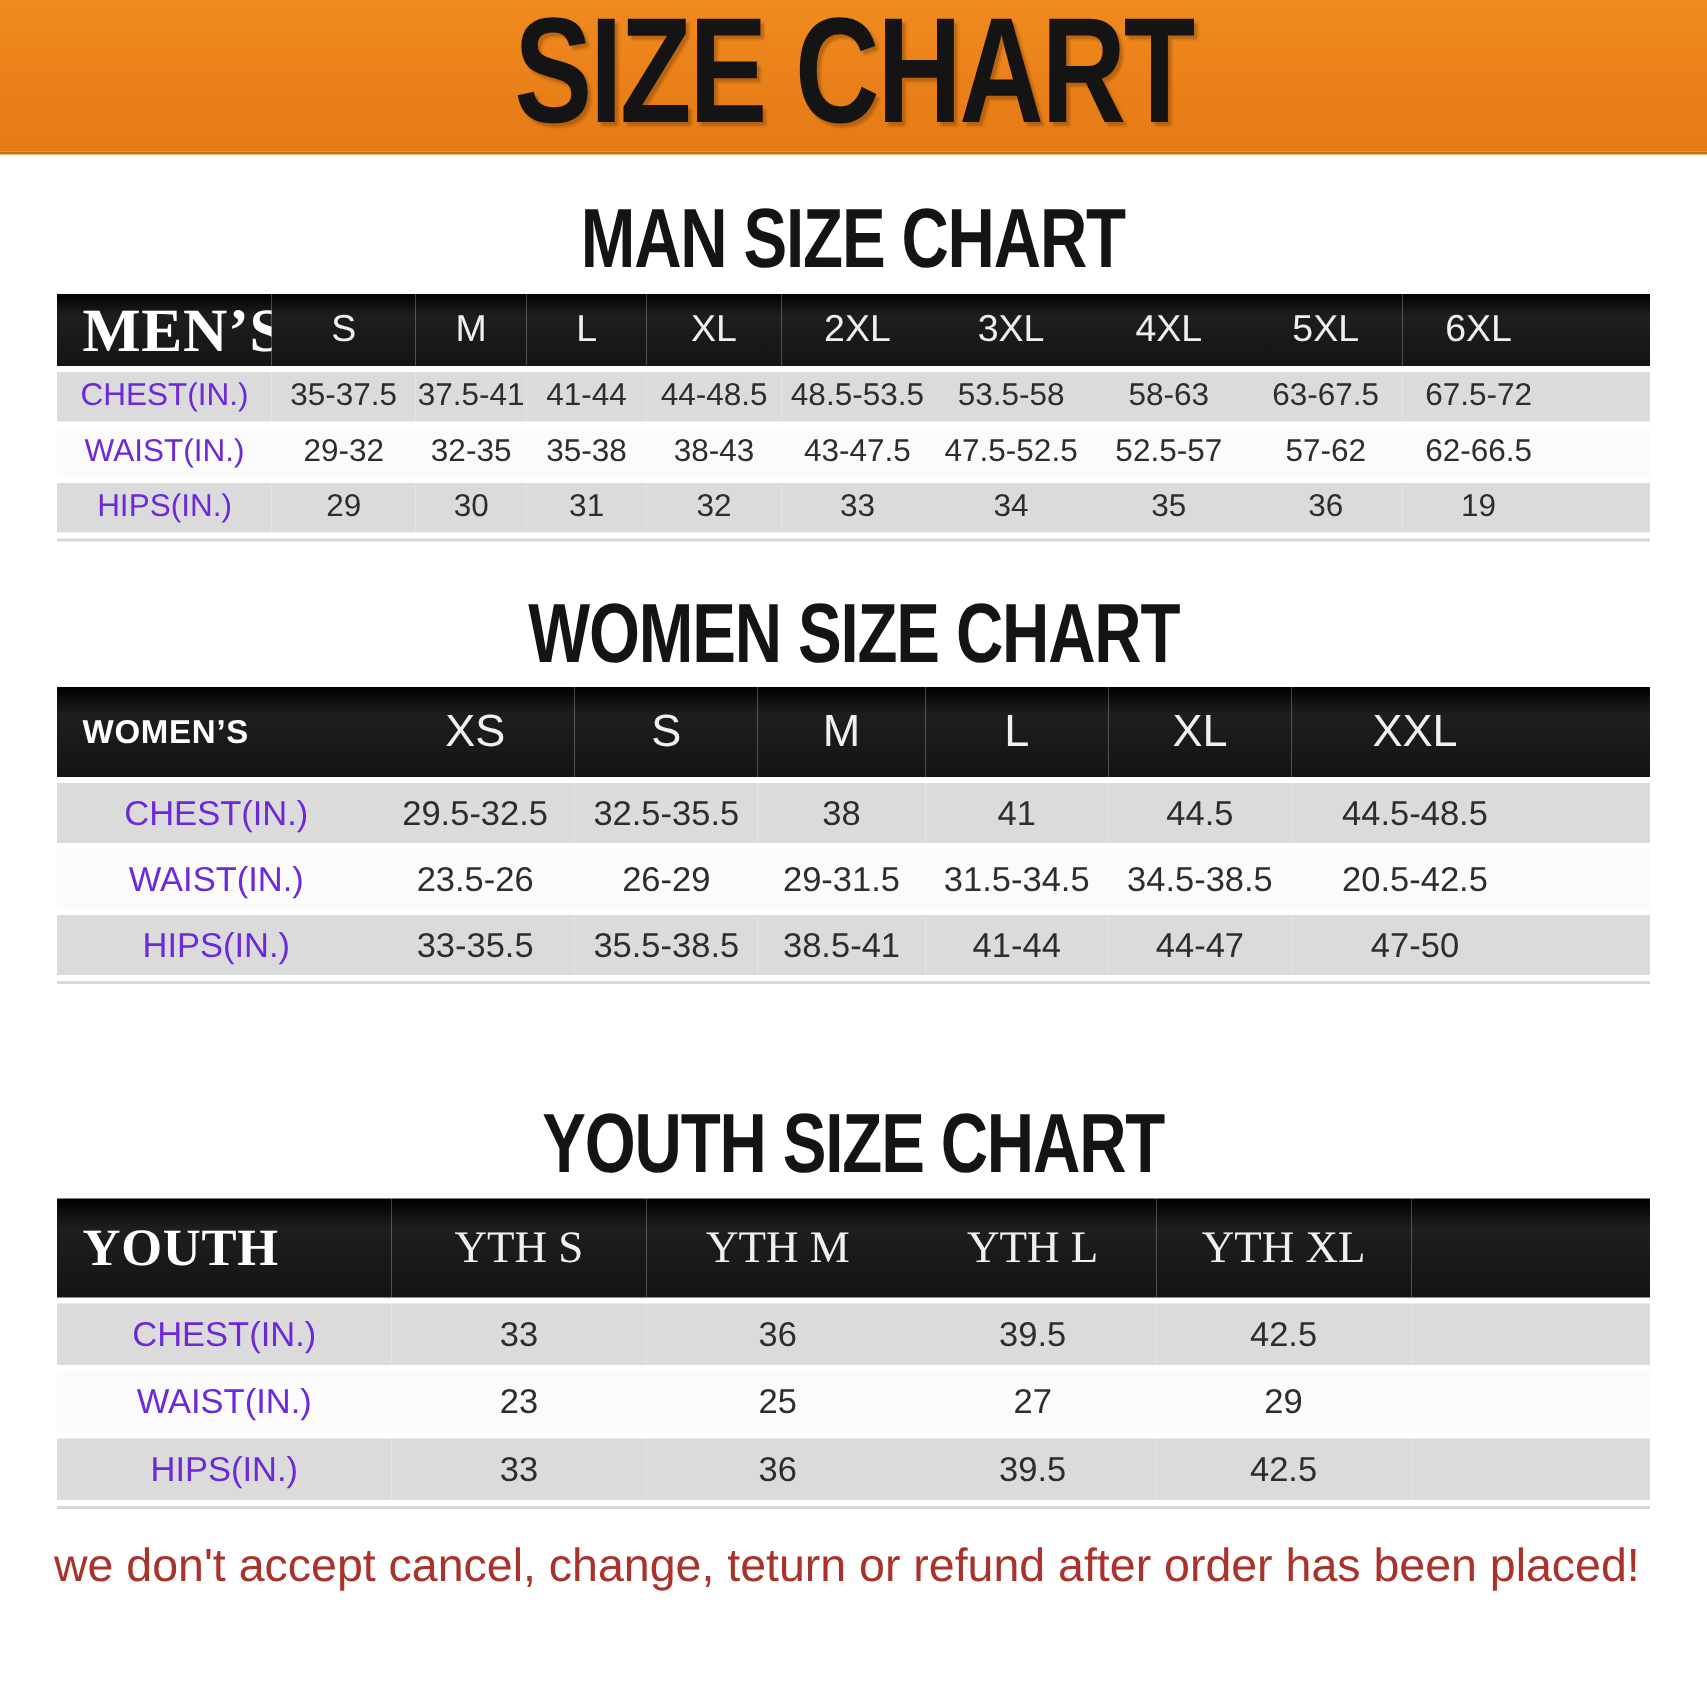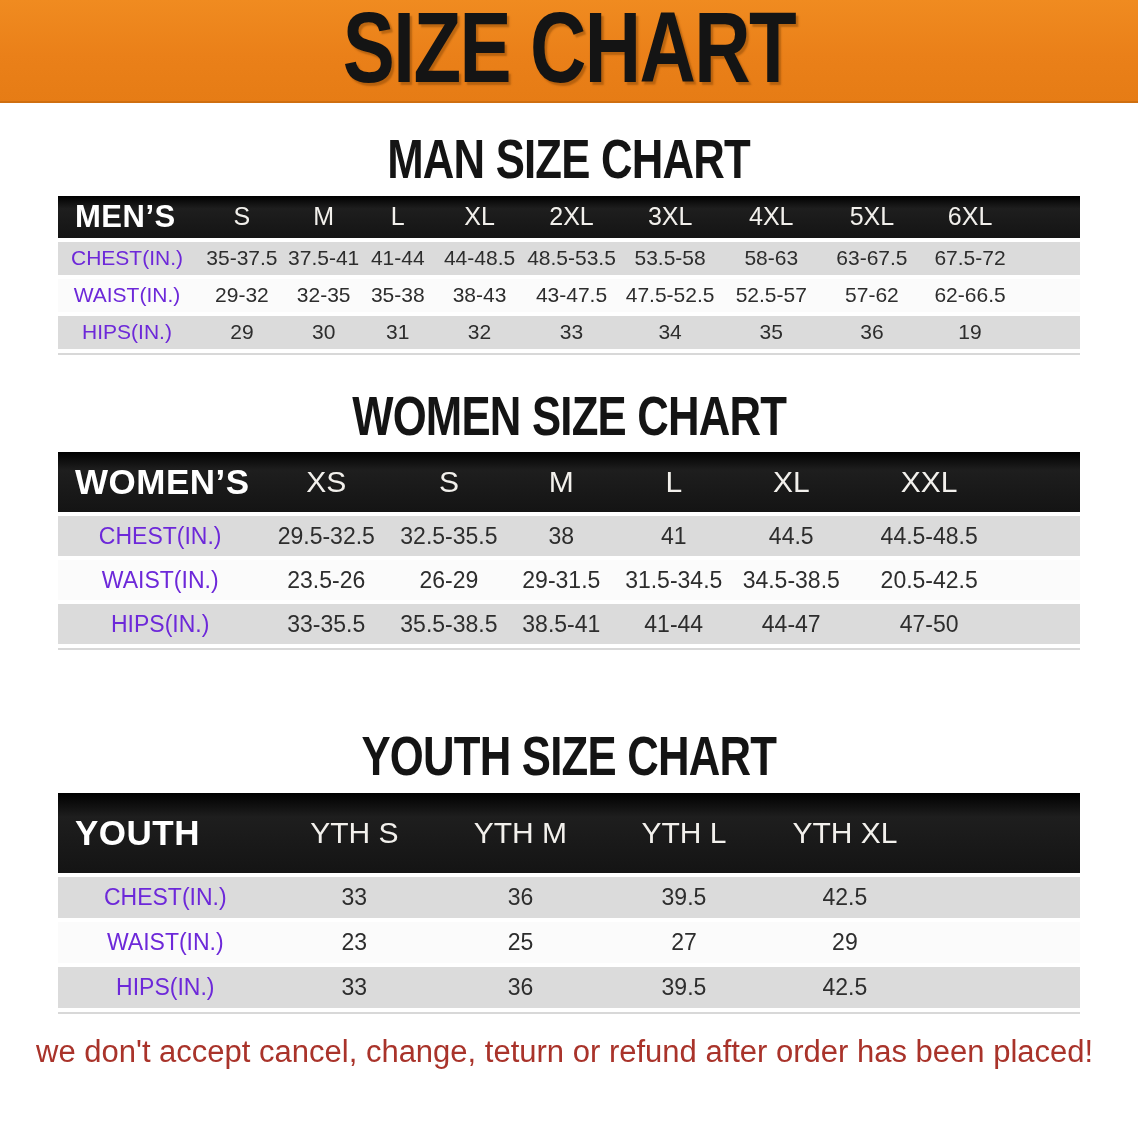--- a/index.html
+++ b/index.html
@@ -18,21 +18,21 @@
   }
   .banner-title {
     display: inline-block; white-space: nowrap;
     font-size: 100px; font-weight: bold; line-height: 0.95;
     color: var(--heading-ink, #141414);
     transform: scaleX(0.78); letter-spacing: -2px;
     text-shadow: 3px 3px 2px rgba(110, 55, 0, 0.40);
   }
 
   
-  main { padding: 0 58px; }
+  main { padding: 0 38px; }
   .section-heading { text-align: center; line-height: 1.1; }
   .section-heading .condensed {
     display: inline-block; white-space: nowrap;
     font-size: 56px; font-weight: bold; letter-spacing: -1px;
     color: var(--heading-ink, #141414);
     transform: scaleX(0.78);
   }
   #men-heading   { margin-top: 25px; }
   #women-heading { margin-top: 30px; }
   #youth-heading { margin-top: 75px; }
@@ -55,29 +55,29 @@
   }
   table.size-table td {
     text-align: center; color: #2D2D2D;
     overflow: hidden; white-space: nowrap;
   }
   table.size-table td.row-label { color: #6d28d9; }
   table.size-table tbody tr:nth-child(odd)  td { background: var(--row-gray, #DBDBDB); }
   table.size-table tbody tr:nth-child(even) td { background: var(--row-white, #FBFBFB); }
 
   .men   th { height: 42px; font-size: 25px; }
-  .men   th.table-title { font-size: 31px; }
+  .men   th.table-title { font-size: 41px; font-family: Liberation Serif, serif; }
   .men   td { height: 33px; font-size: 21px; }
 
   .women { margin-top: 6px; }
   .women th { height: 60px; font-size: 30px; }
-  .women th.table-title { font-size: 35px; }
+  .women th.table-title { font-size: 22px; }
   .women td { height: 40px; font-size: 23px; }
 
-  .youth th { height: 80px; font-size: 30px; }
+  .youth th { height: 66px; font-size: 30px; font-family: Liberation Serif, serif; }
   .youth th.table-title { font-size: 35px; }
   .youth td { height: 41px; font-size: 23px; }
 
   
   .footer-note {
     margin: 15px 36px 0 36px;
     color: var(--note-red, #A9332A);
     font-size: 31px; line-height: 45px;
   }
   .footer-note p { margin: 0; }

